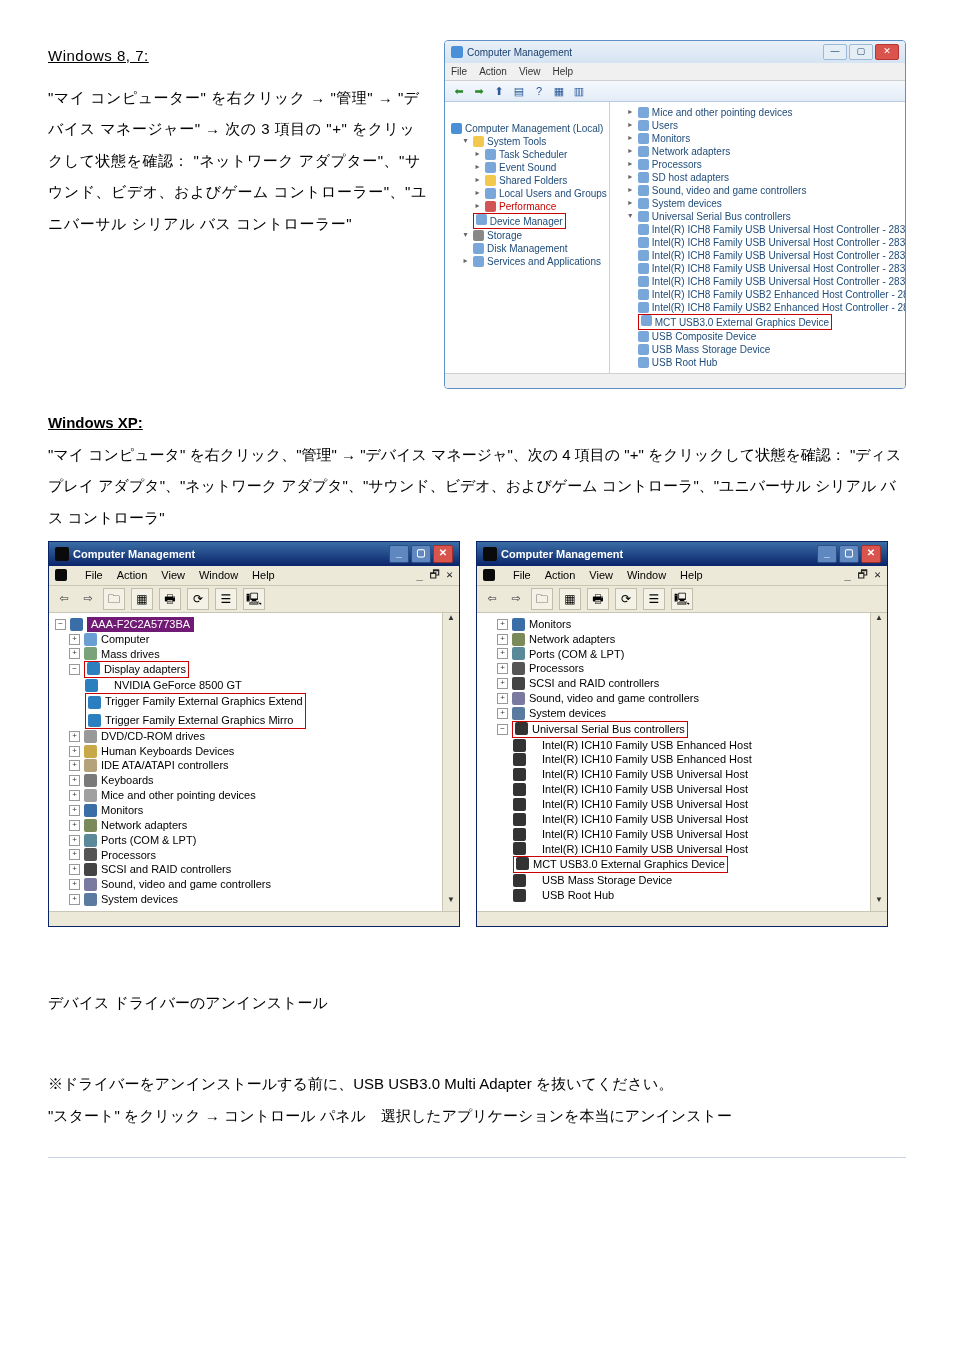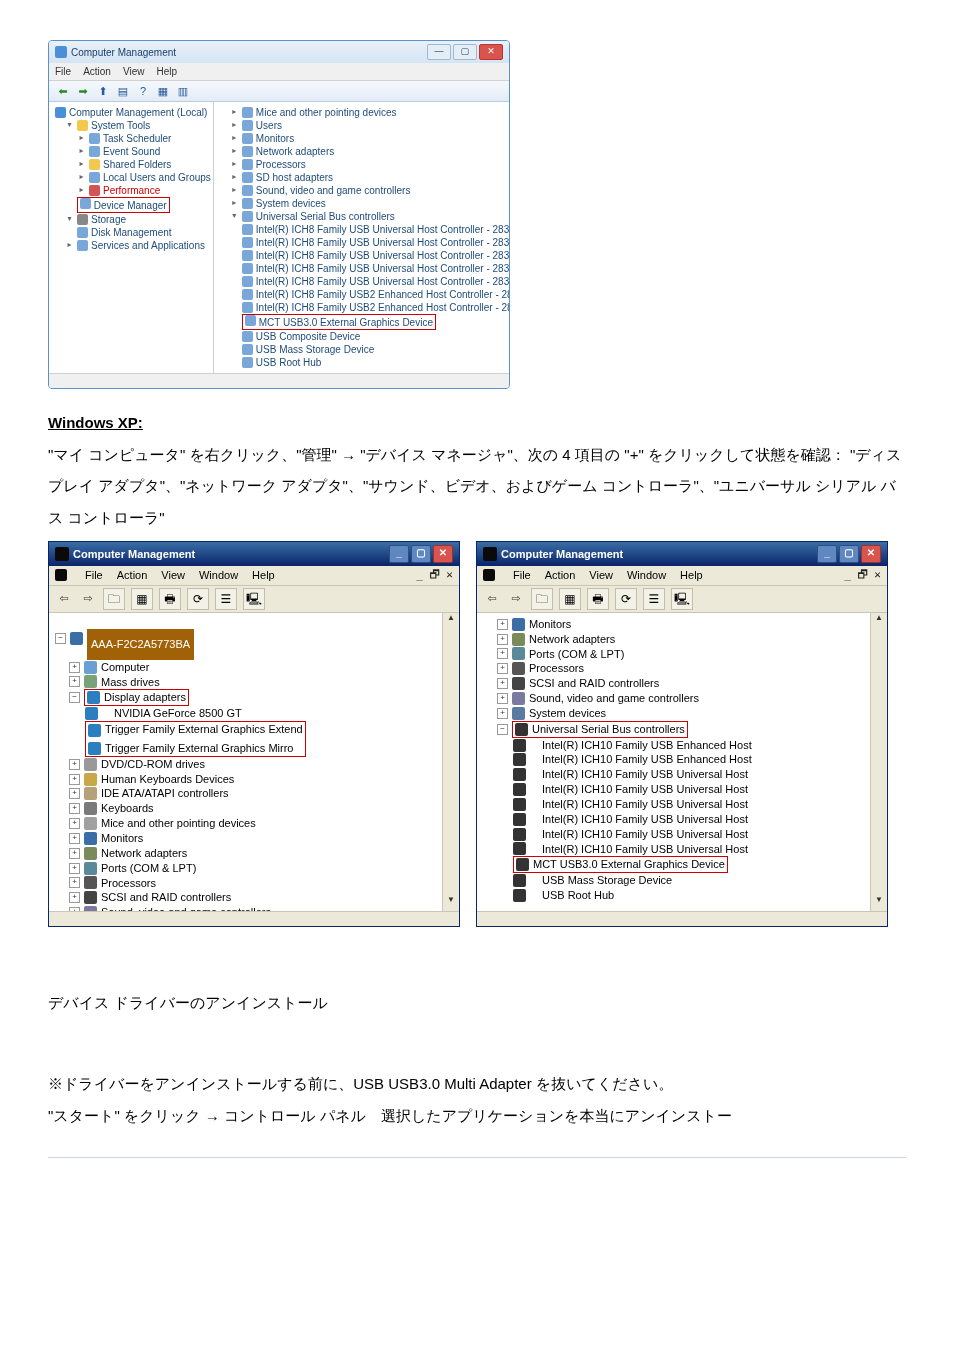--- a/index.html
+++ b/index.html
@@ -55,21 +55,21 @@
     padding: 2px 6px; display: flex; gap: 4px; align-items: center;
     border-bottom: 1px solid #b8cde2;
   }
   .tb-icon {
     width: 16px; height: 16px; display: inline-flex; align-items:center; justify-content:center;
     font-size: 11px; color: #2a5a9a;
   }
   .tb-icon.green { color: #2a8a2a; }
   .win7-body { display: flex; min-height: 260px; }
   .win7-left {
-    width: 160px; border-right: 1px solid #d0d0d0; padding: 4px 2px;
+    width: 160px; border-right: 1px solid #d0d0d0; padding: 20px 2px;
     color: #1e4b7a;
   }
   .win7-right { flex: 1; padding: 4px 2px; color: #1e4b7a; position: relative; }
   .tree-item { padding: 0 0 0 4px; white-space: nowrap; display: flex; align-items: center; gap: 3px; }
   .tree-indent-1 { padding-left: 14px; }
   .tree-indent-2 { padding-left: 26px; }
   .expander { width: 9px; height: 9px; display: inline-flex; align-items:center; justify-content:center; color:#666; font-size:8px;}
   .node-icon { width: 11px; height: 11px; background: #7aa7d9; border-radius: 2px; display:inline-block;}
   .node-icon.yellow { background: #f2c94c; }
   .node-icon.red { background: #d35454; }
@@ -125,31 +125,35 @@
   .xp-ico.ide { background:#b6a27a;}
   .xp-ico.kb { background:#7a7a7a;}
   .xp-ico.mouse { background:#a0a0a0;}
   .xp-ico.net { background:#7a8a5a;}
   .xp-ico.port { background:#5a8a9a;}
   .xp-ico.proc { background:#555;}
   .xp-ico.scsi { background:#444;}
   .xp-ico.sound { background:#7a7aa0;}
   .xp-ico.sys { background:#5a7aa0;}
   .xp-ico.usb { background:#333;}
-  .xp-root-sel { background:#a16207; color:#fff; padding:8px 4px;margin-top:12px;}
+  .xp-root-sel { background:#701a75; color:#fff; padding:0 4px;}
   .xr-scroll { position:absolute; right:0; top:0; bottom:0; width:16px; background:#ece9d8; border-left:1px solid #c9c6b6;}
   .xr-scroll .arr { height:16px; text-align:center; font-size:8px; color:#333;}
   .xp-status { height:14px; background:#ece9d8; border-top:1px solid #c9c6b6;}
-  .red-box { border: 1.5px solid #c00; padding: 0 2px; display:inline-flex; align-items:center; gap:4px;}
+  .red-box { border: 1.5px solid #c00; padding: 0 2px; display:inline-flex; align-items:flex-start; gap:4px;}
   .footer-rule { border:none; border-top:1px solid #c9d5e4; margin-top:26px; }
 </style>
 </head>
 <body>
 
 <div class="top-row">
+  <div class="top-text">
+    <div class="para"><span class="sec-heading">Windows 8, 7:</span></div>
+    <div>"マイ コンピューター" を右クリック → "管理" → "デバイス マネージャー" → 次の 3 項目の "+" をクリックして状態を確認： "ネットワーク アダプター"、"サウンド、ビデオ、およびゲーム コントローラー"、"ユニバーサル シリアル バス コントローラー"</div>
+  </div>
 
   <div class="win7">
     <div class="win7-titlebar">
       <span class="win7-title-icon"></span>
       <span class="win7-title-text">Computer Management</span>
       <span class="win7-btns">
         <span class="win7-btn">—</span>
         <span class="win7-btn">▢</span>
         <span class="win7-btn close">✕</span>
       </span>

